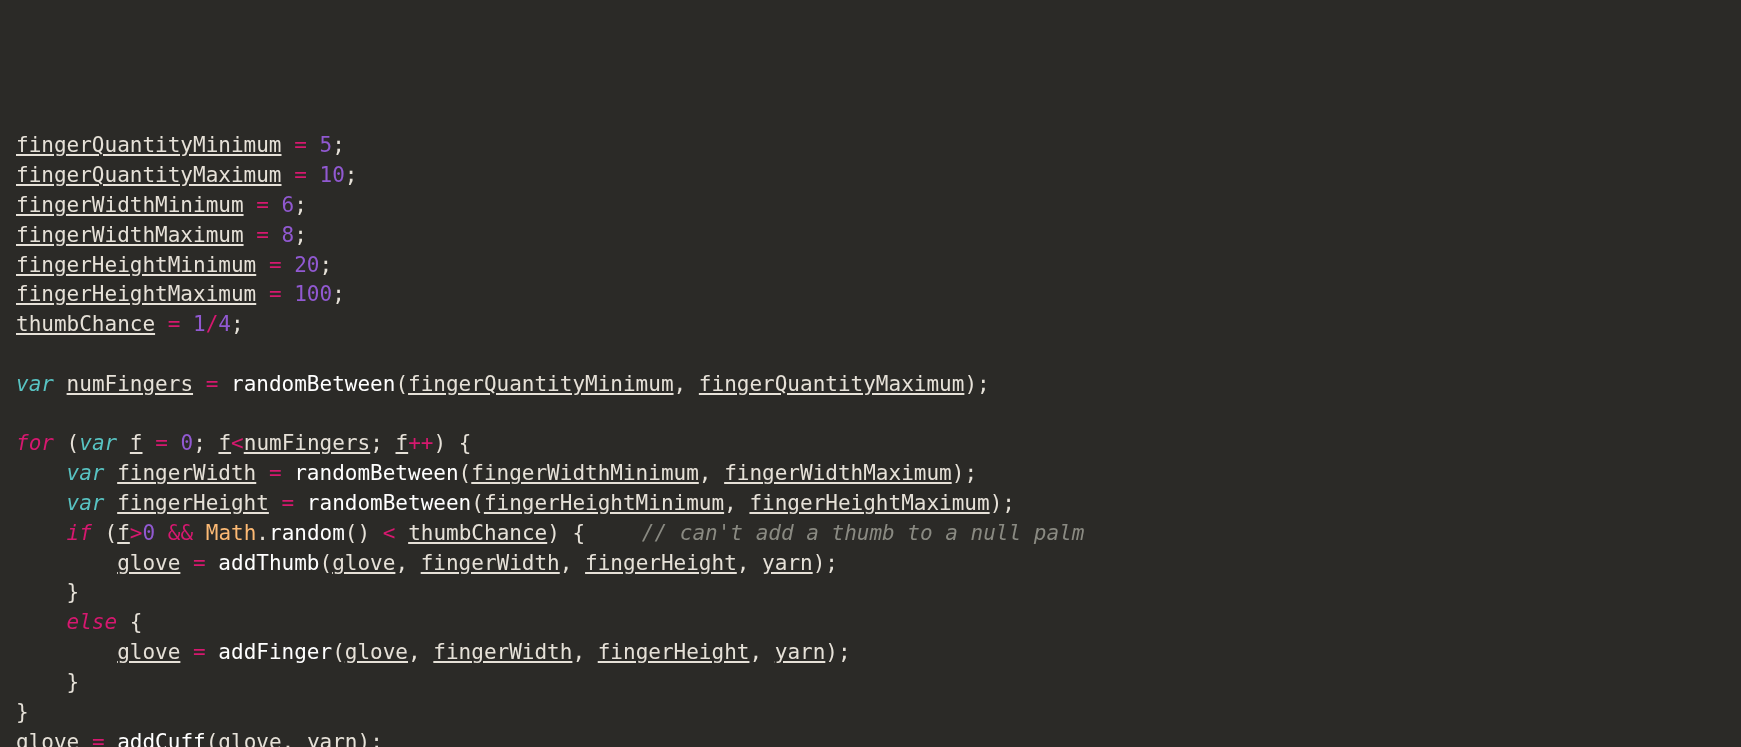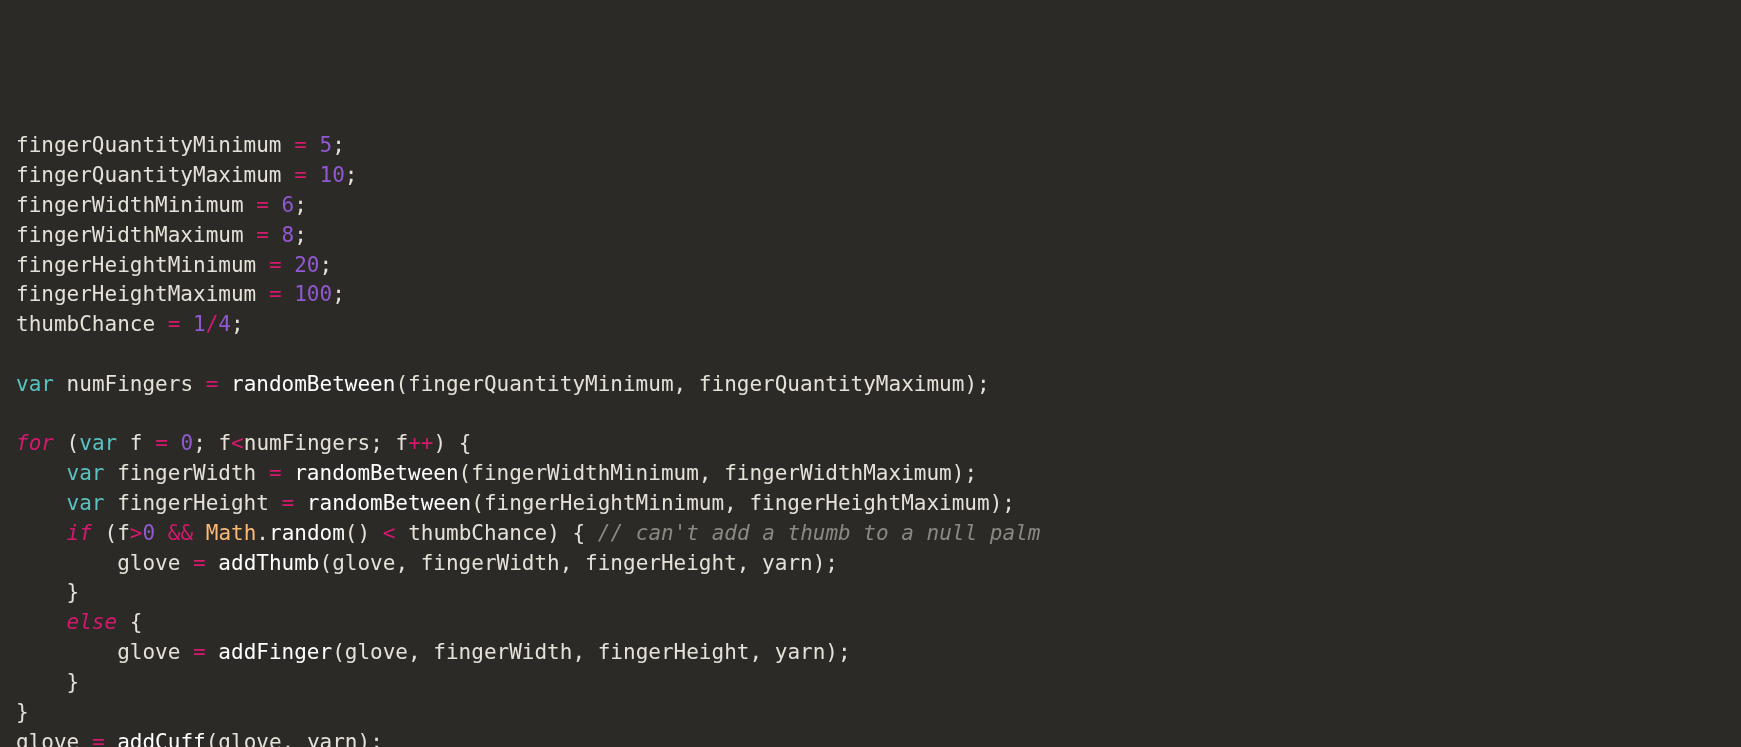--- a/index.html
+++ b/index.html
@@ -8,29 +8,29 @@
     font-family: 'Menlo', 'Monaco', 'Consolas', monospace;
     font-size: 21px;
     line-height: 1.42;
     padding: 12px 16px;
     color: #e6e1d8;
     white-space: pre;
     overflow: hidden;
     width: 1741px;
     height: 747px;
   }
-  .tok-var     { color: #e6e1d8; }   
+  .tok-var     { color: #e6e1d8; text-decoration: underline; }   
   .tok-keyword { color: #d6186f; font-style: italic; text-align: center; } 
-  .tok-decl    { color: #58c3c2; } 
+  .tok-decl    { color: #58c3c2; font-style: italic; } 
   .tok-op      { color: #d6186f; } 
   .tok-num     { color: #9159d1; } 
   .tok-punc    { color: #e6e1d8; } 
   .tok-call    { color: #ffffff; } 
   .tok-builtin { color: #fdba74; } 
-  .tok-comment { color: #8a8a82; font-style: italic; }
+  .tok-comment { color: #8a8a82; font-style: italic; margin-left: 44px; }
   .tok-slash   { color: #d6186f; }
 
   .line { display: block; }
 </style>
 </head>
 <body>
 
 
 
 <div><span class="line"><span class="tok-var">fingerQuantityMinimum</span> <span class="tok-op">=</span> <span class="tok-num">5</span><span class="tok-punc">;</span></span><span class="line"><span class="tok-var">fingerQuantityMaximum</span> <span class="tok-op">=</span> <span class="tok-num">10</span><span class="tok-punc">;</span></span><span class="line"><span class="tok-var">fingerWidthMinimum</span> <span class="tok-op">=</span> <span class="tok-num">6</span><span class="tok-punc">;</span></span><span class="line"><span class="tok-var">fingerWidthMaximum</span> <span class="tok-op">=</span> <span class="tok-num">8</span><span class="tok-punc">;</span></span><span class="line"><span class="tok-var">fingerHeightMinimum</span> <span class="tok-op">=</span> <span class="tok-num">20</span><span class="tok-punc">;</span></span><span class="line"><span class="tok-var">fingerHeightMaximum</span> <span class="tok-op">=</span> <span class="tok-num">100</span><span class="tok-punc">;</span></span><span class="line"><span class="tok-var">thumbChance</span> <span class="tok-op">=</span> <span class="tok-num">1</span><span class="tok-slash">/</span><span class="tok-num">4</span><span class="tok-punc">;</span></span><span class="line"> </span><span class="line"><span class="tok-decl">var</span> <span class="tok-var">numFingers</span> <span class="tok-op">=</span> <span class="tok-call">randomBetween</span><span class="tok-punc">(</span><span class="tok-var">fingerQuantityMinimum</span><span class="tok-punc">,</span> <span class="tok-var">fingerQuantityMaximum</span><span class="tok-punc">)</span><span class="tok-punc">;</span></span><span class="line"> </span><span class="line"><span class="tok-keyword">for</span> <span class="tok-punc">(</span><span class="tok-decl">var</span> <span class="tok-var">f</span> <span class="tok-op">=</span> <span class="tok-num">0</span><span class="tok-punc">;</span> <span class="tok-var">f</span><span class="tok-op">&lt;</span><span class="tok-var">numFingers</span><span class="tok-punc">;</span> <span class="tok-var">f</span><span class="tok-op">++</span><span class="tok-punc">)</span> <span class="tok-punc">{</span></span><span class="line">    <span class="tok-decl">var</span> <span class="tok-var">fingerWidth</span> <span class="tok-op">=</span> <span class="tok-call">randomBetween</span><span class="tok-punc">(</span><span class="tok-var">fingerWidthMinimum</span><span class="tok-punc">,</span> <span class="tok-var">fingerWidthMaximum</span><span class="tok-punc">)</span><span class="tok-punc">;</span></span><span class="line">    <span class="tok-decl">var</span> <span class="tok-var">fingerHeight</span> <span class="tok-op">=</span> <span class="tok-call">randomBetween</span><span class="tok-punc">(</span><span class="tok-var">fingerHeightMinimum</span><span class="tok-punc">,</span> <span class="tok-var">fingerHeightMaximum</span><span class="tok-punc">)</span><span class="tok-punc">;</span></span><span class="line">    <span class="tok-keyword">if</span> <span class="tok-punc">(</span><span class="tok-var">f</span><span class="tok-op">&gt;</span><span class="tok-num">0</span> <span class="tok-op">&amp;&amp;</span> <span class="tok-builtin">Math</span><span class="tok-punc">.</span><span class="tok-call">random</span><span class="tok-punc">(</span><span class="tok-punc">)</span> <span class="tok-op">&lt;</span> <span class="tok-var">thumbChance</span><span class="tok-punc">)</span> <span class="tok-punc">{</span> <span class="tok-comment">// can't add a thumb to a null palm</span></span><span class="line">        <span class="tok-var">glove</span> <span class="tok-op">=</span> <span class="tok-call">addThumb</span><span class="tok-punc">(</span><span class="tok-var">glove</span><span class="tok-punc">,</span> <span class="tok-var">fingerWidth</span><span class="tok-punc">,</span> <span class="tok-var">fingerHeight</span><span class="tok-punc">,</span> <span class="tok-var">yarn</span><span class="tok-punc">)</span><span class="tok-punc">;</span></span><span class="line">    <span class="tok-punc">}</span></span><span class="line">    <span class="tok-keyword">else</span> <span class="tok-punc">{</span></span><span class="line">        <span class="tok-var">glove</span> <span class="tok-op">=</span> <span class="tok-call">addFinger</span><span class="tok-punc">(</span><span class="tok-var">glove</span><span class="tok-punc">,</span> <span class="tok-var">fingerWidth</span><span class="tok-punc">,</span> <span class="tok-var">fingerHeight</span><span class="tok-punc">,</span> <span class="tok-var">yarn</span><span class="tok-punc">)</span><span class="tok-punc">;</span></span><span class="line">    <span class="tok-punc">}</span></span><span class="line"><span class="tok-punc">}</span></span><span class="line"><span class="tok-var">glove</span> <span class="tok-op">=</span> <span class="tok-call">addCuff</span><span class="tok-punc">(</span><span class="tok-var">glove</span><span class="tok-punc">,</span> <span class="tok-var">yarn</span><span class="tok-punc">)</span><span class="tok-punc">;</span></span></div>

